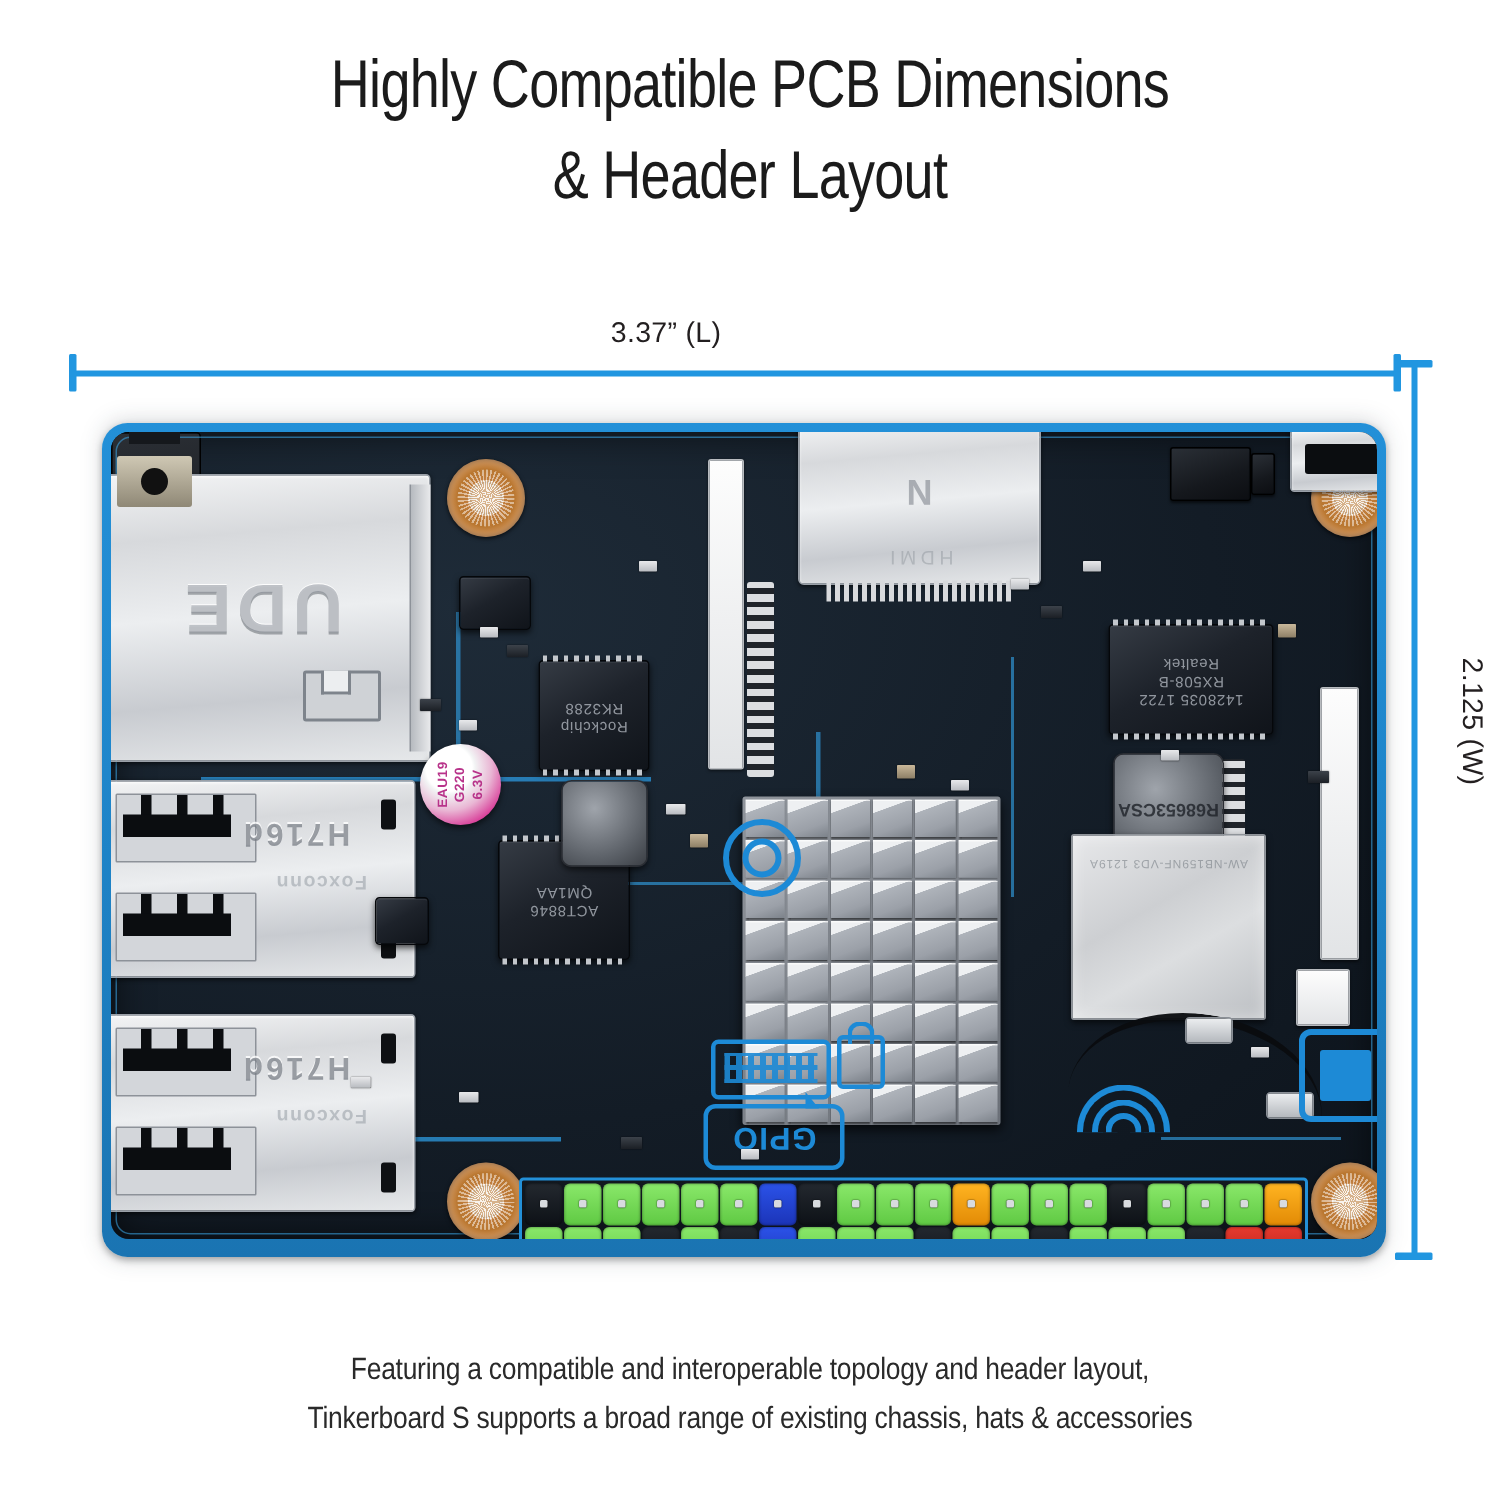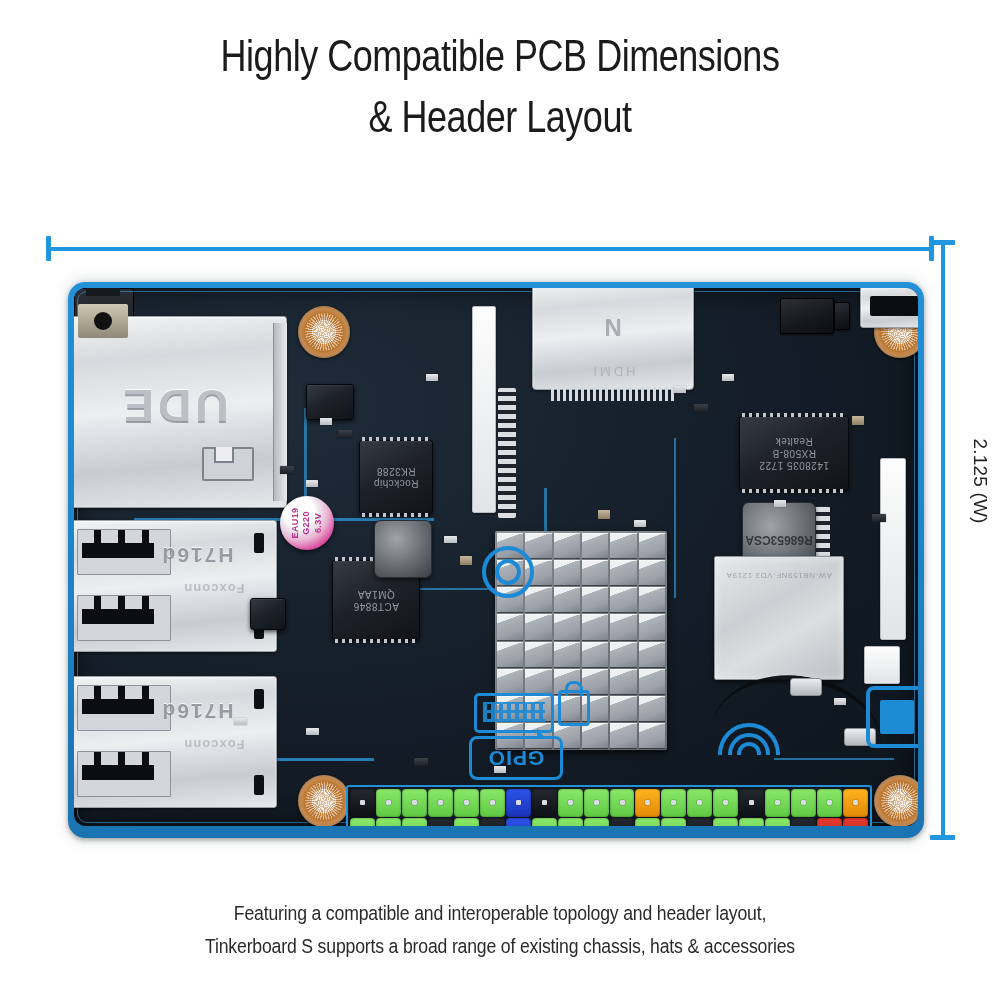--- a/index.html
+++ b/index.html
@@ -257,20 +257,21 @@
 </head>
 <body>
 
 <div id="root">
 
   <div class="title-block">
     <span class="title-line">Highly Compatible PCB Dimensions</span>
     <span class="title-line">&amp; Header Layout</span>
   </div>
 
+  <div class="dim-h-label">3.37” (L)</div>
   <div class="dim-h">
     <div class="cap l"></div>
     <div class="bar"></div>
     <div class="cap r"></div>
   </div>
 
   <div class="dim-v">
     <div class="cap t"></div>
     <div class="bar"></div>
     <div class="cap b"></div>

